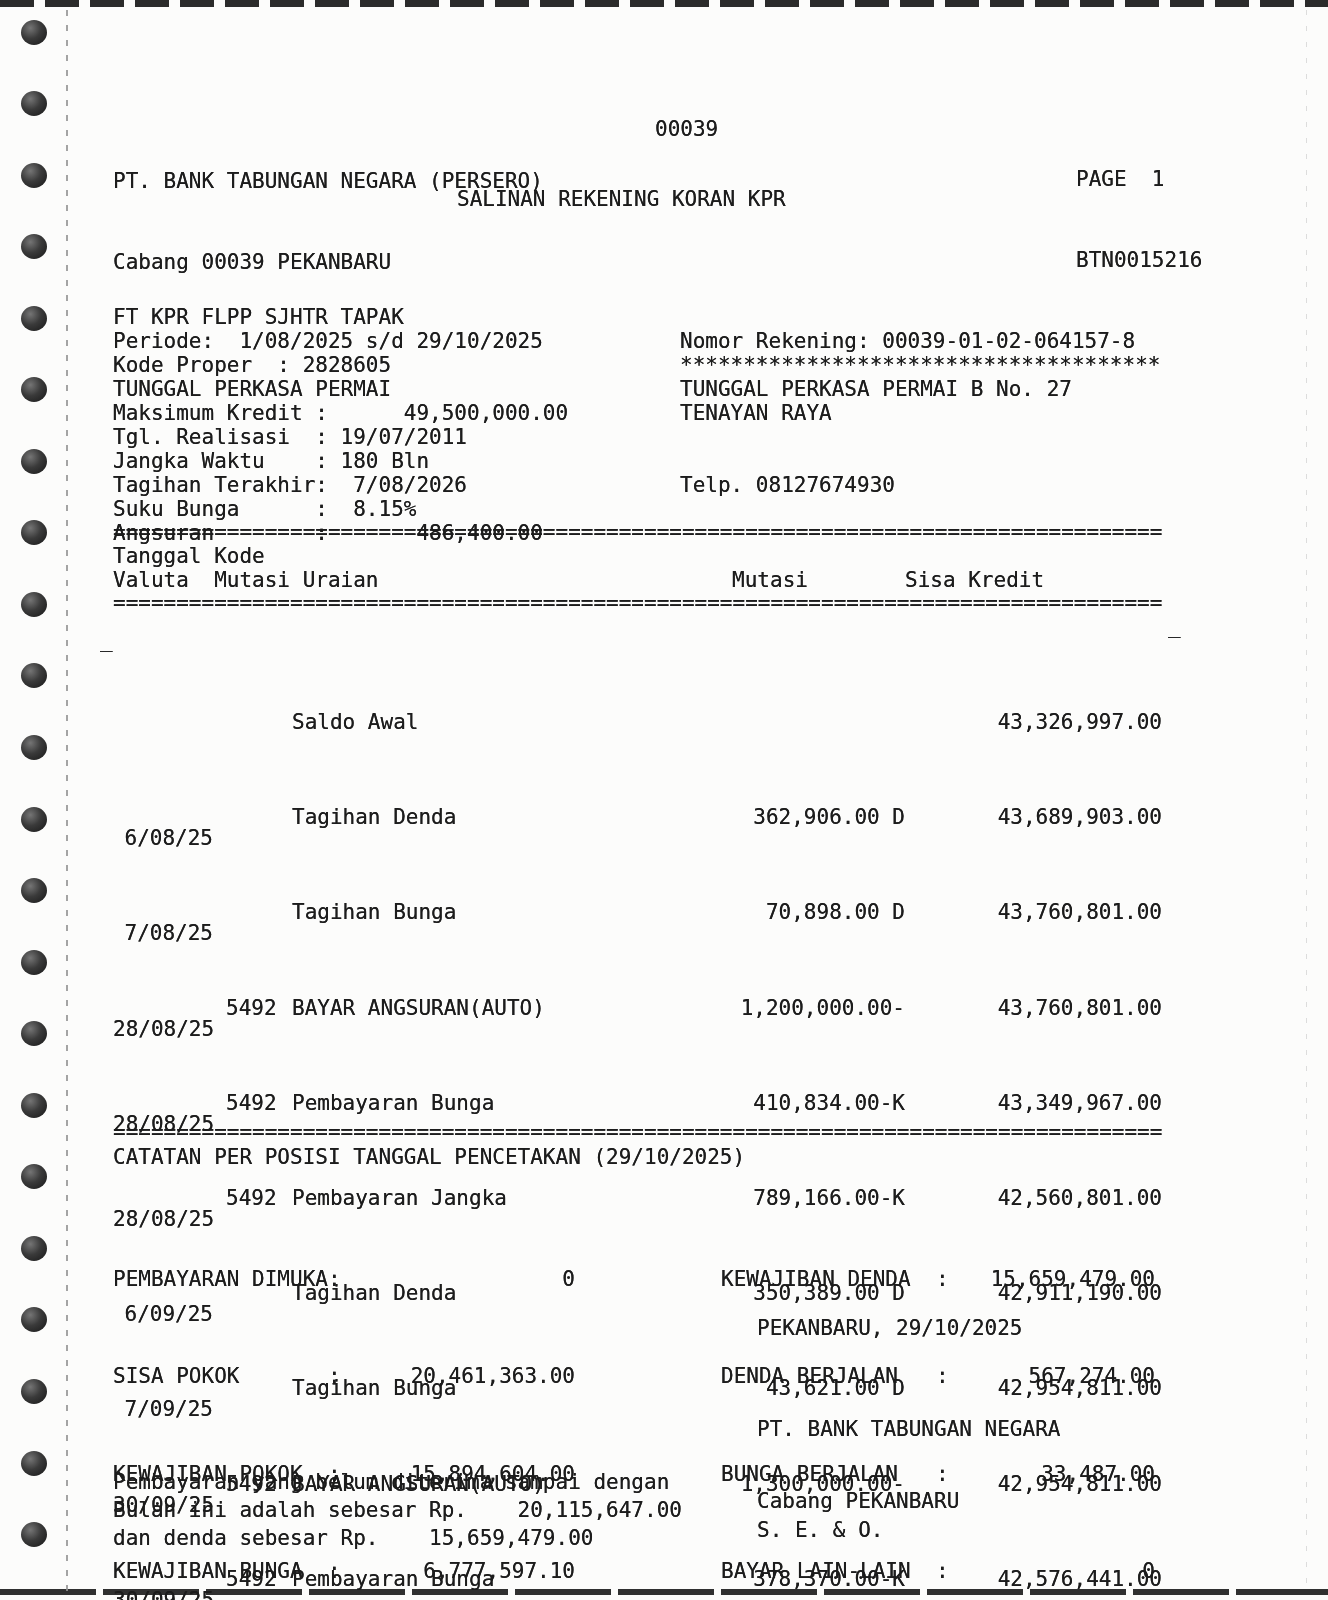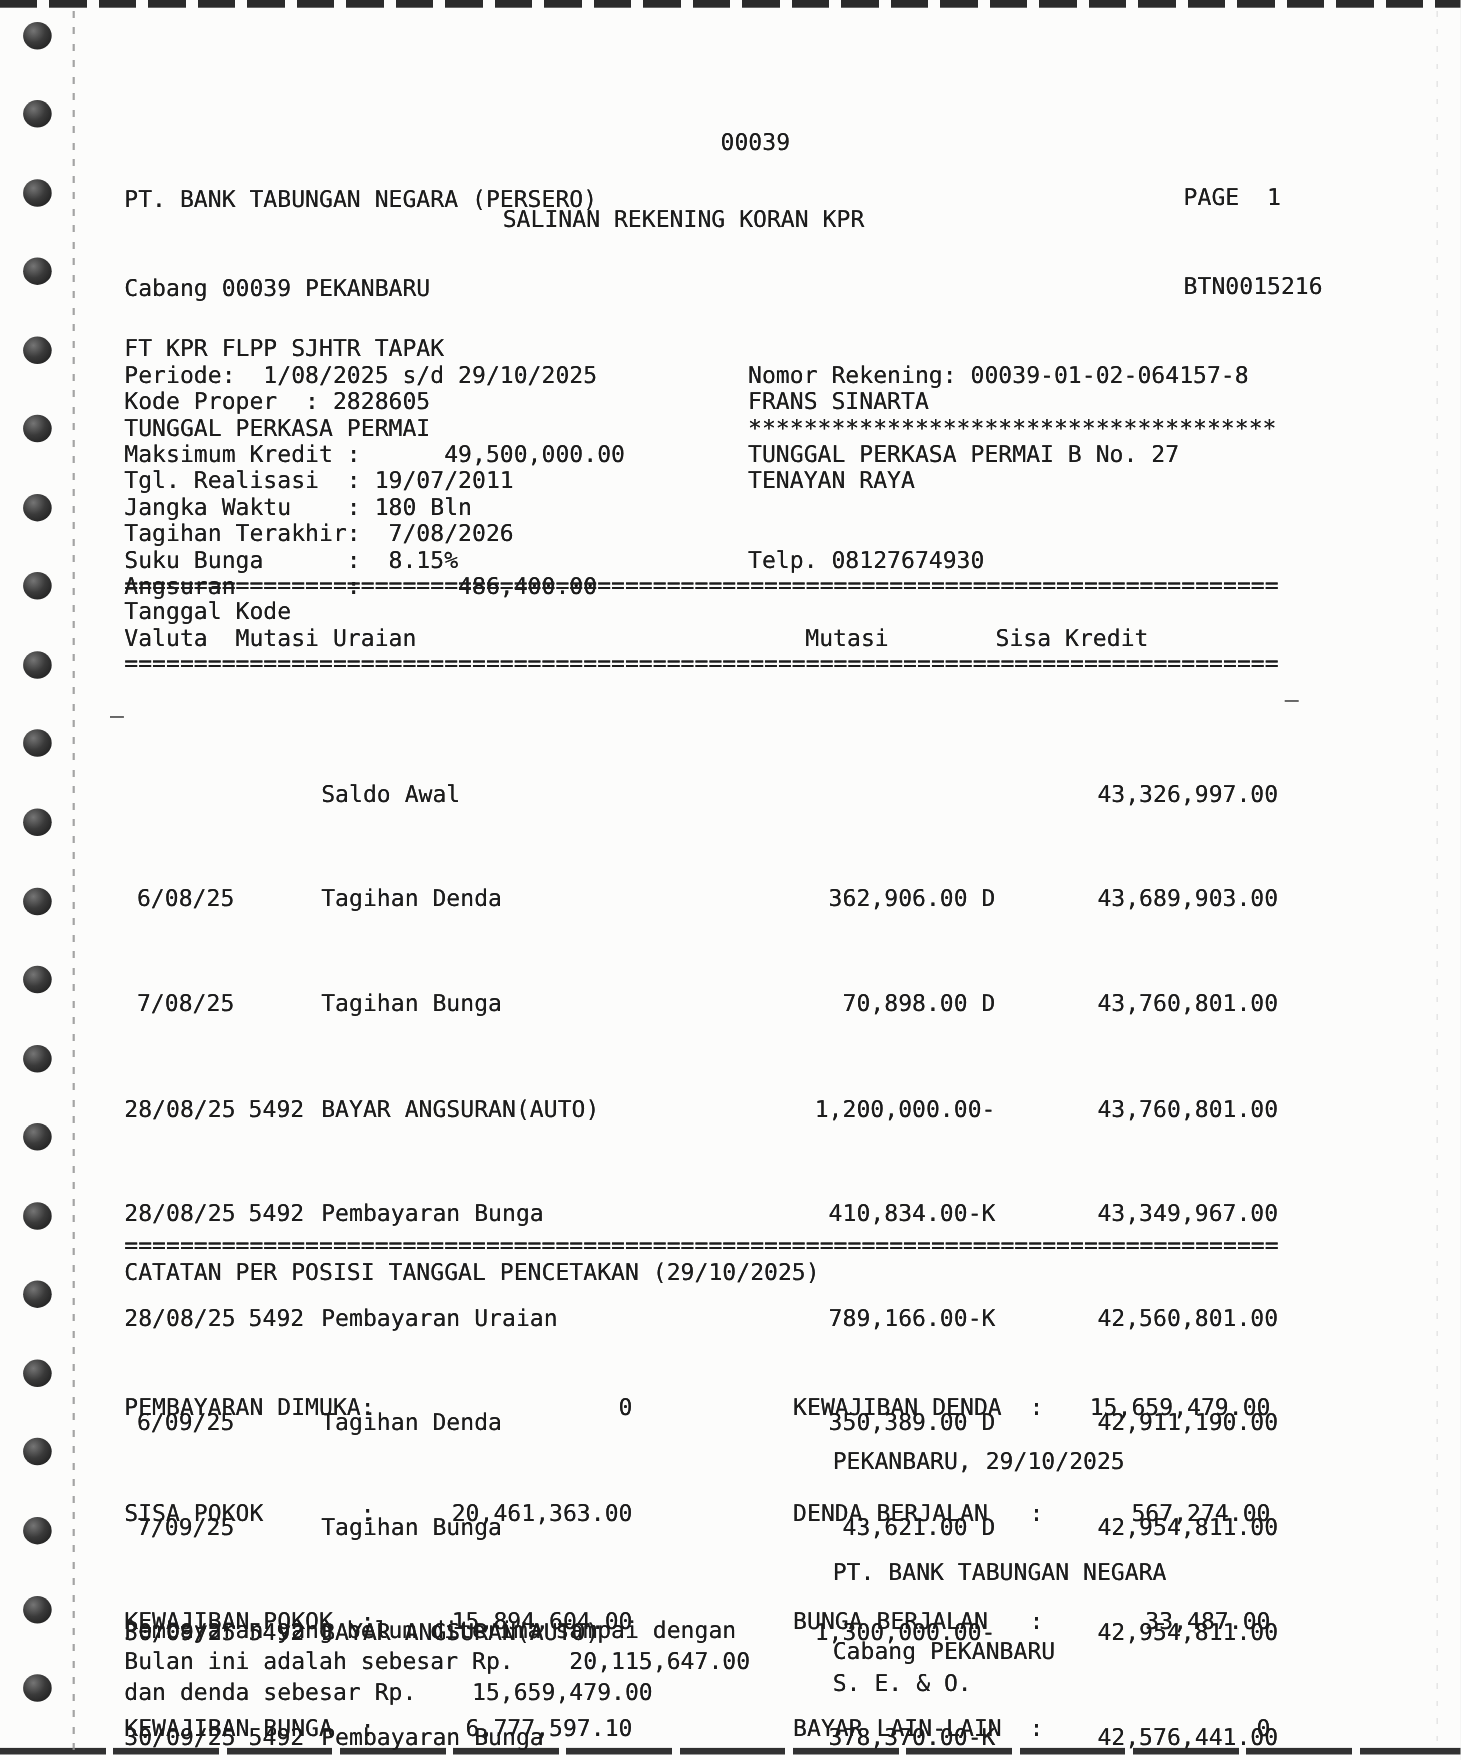--- a/index.html
+++ b/index.html
@@ -39,21 +39,21 @@
   .sep1{top:520px;}
   .sep2{top:591px;}
   .sep3{top:1120px;}
   .thead1{left:113px;top:544px;}
   .thead2{left:113px;top:568px;width:1049px;display:flex;}
   .thead2 .h-left{flex:1;white-space:pre;}
   .thead2 .h-mutasi{width:250px;text-align:center;padding-right:10px;white-space:pre;}
   .thead2 .h-sisa{width:257px;text-align:left;white-space:pre;}
   .tbody{left:113px;top:615px;width:1049px;}
   .trow{display:flex;height:23.2px;line-height:23.2px;}
-  .c-date{width:100px;text-align:right;white-space:pre;}
+  .c-date{width:100px;text-align:right;white-space:pre;margin-top:21px;}
   .c-code{width:76px;padding-left:13px;box-sizing:border-box;white-space:pre;}
   .c-desc{flex:1;padding-left:3px;white-space:pre;}
   .c-amount{width:250px;text-align:right;white-space:pre;}
   .c-balance{width:257px;text-align:right;white-space:pre;}
   .artifact{position:absolute;white-space:pre;}
   .art-left{left:100px;top:628px;}
   .art-right{left:1168px;top:614px;}
   
   .sum-title{left:113px;top:1145px;}
   .sum-left{left:113px;top:1170px;width:462px;line-height:24.3px;}
@@ -110,21 +110,21 @@
     <div class="line">PAGE  1</div>
     <div class="line">BTN0015216</div>
   </div>
   <div class="abs doc-title">SALINAN REKENING KORAN KPR</div>
 
   <div class="abs info-left">
     
   <div class="line">FT KPR FLPP SJHTR TAPAK</div><div class="line">Periode:  1/08/2025 s/d 29/10/2025</div><div class="line">Kode Proper  : 2828605</div><div class="line">TUNGGAL PERKASA PERMAI</div><div class="line">Maksimum Kredit :      49,500,000.00</div><div class="line">Tgl. Realisasi  : 19/07/2011</div><div class="line">Jangka Waktu    : 180 Bln</div><div class="line">Tagihan Terakhir:  7/08/2026</div><div class="line">Suku Bunga      :  8.15%</div><div class="line">Angsuran        :       486,400.00</div></div>
   <div class="abs info-right">
     
-  <div class="line">&nbsp;</div><div class="line">Nomor Rekening: 00039-01-02-064157-8</div><div class="line">FRANS SINARTA</div><div class="line">**************************************</div><div class="line">TUNGGAL PERKASA PERMAI B No. 27</div><div class="line">TENAYAN RAYA</div><div class="line">&nbsp;</div><div class="line">&nbsp;</div><div class="line">Telp. 08127674930</div></div>
+  <div class="line">&nbsp;</div><div class="line">Nomor Rekening: 00039-01-02-064157-8</div><div class="line">**************************************</div><div class="line">TUNGGAL PERKASA PERMAI B No. 27</div><div class="line">TENAYAN RAYA</div><div class="line">&nbsp;</div><div class="line">&nbsp;</div><div class="line">Telp. 08127674930</div></div>
 
   <div class="abs sep sep1">===================================================================================</div>
   <div class="abs thead1">Tanggal Kode</div>
   <div class="abs thead2">
     <span class="h-left">Valuta  Mutasi Uraian</span>
     <span class="h-mutasi">Mutasi</span>
     <span class="h-sisa">Sisa Kredit</span>
   </div>
   <div class="abs sep sep2">===================================================================================</div>
 
@@ -167,21 +167,21 @@
         <span class="c-date">28/08/25</span>
         <span class="c-code">5492</span>
         <span class="c-desc">Pembayaran Bunga</span>
         <span class="c-amount">410,834.00-K</span>
         <span class="c-balance">43,349,967.00</span>
       </div>
     
       <div class="trow">
         <span class="c-date">28/08/25</span>
         <span class="c-code">5492</span>
-        <span class="c-desc">Pembayaran Uraian</span>
+        <span class="c-desc">Pembayaran Jangka</span>
         <span class="c-amount">789,166.00-K</span>
         <span class="c-balance">42,560,801.00</span>
       </div>
     
       <div class="trow">
         <span class="c-date">6/09/25</span>
         <span class="c-code">&nbsp;</span>
         <span class="c-desc">Tagihan Denda</span>
         <span class="c-amount">350,389.00 D</span>
         <span class="c-balance">42,911,190.00</span>

